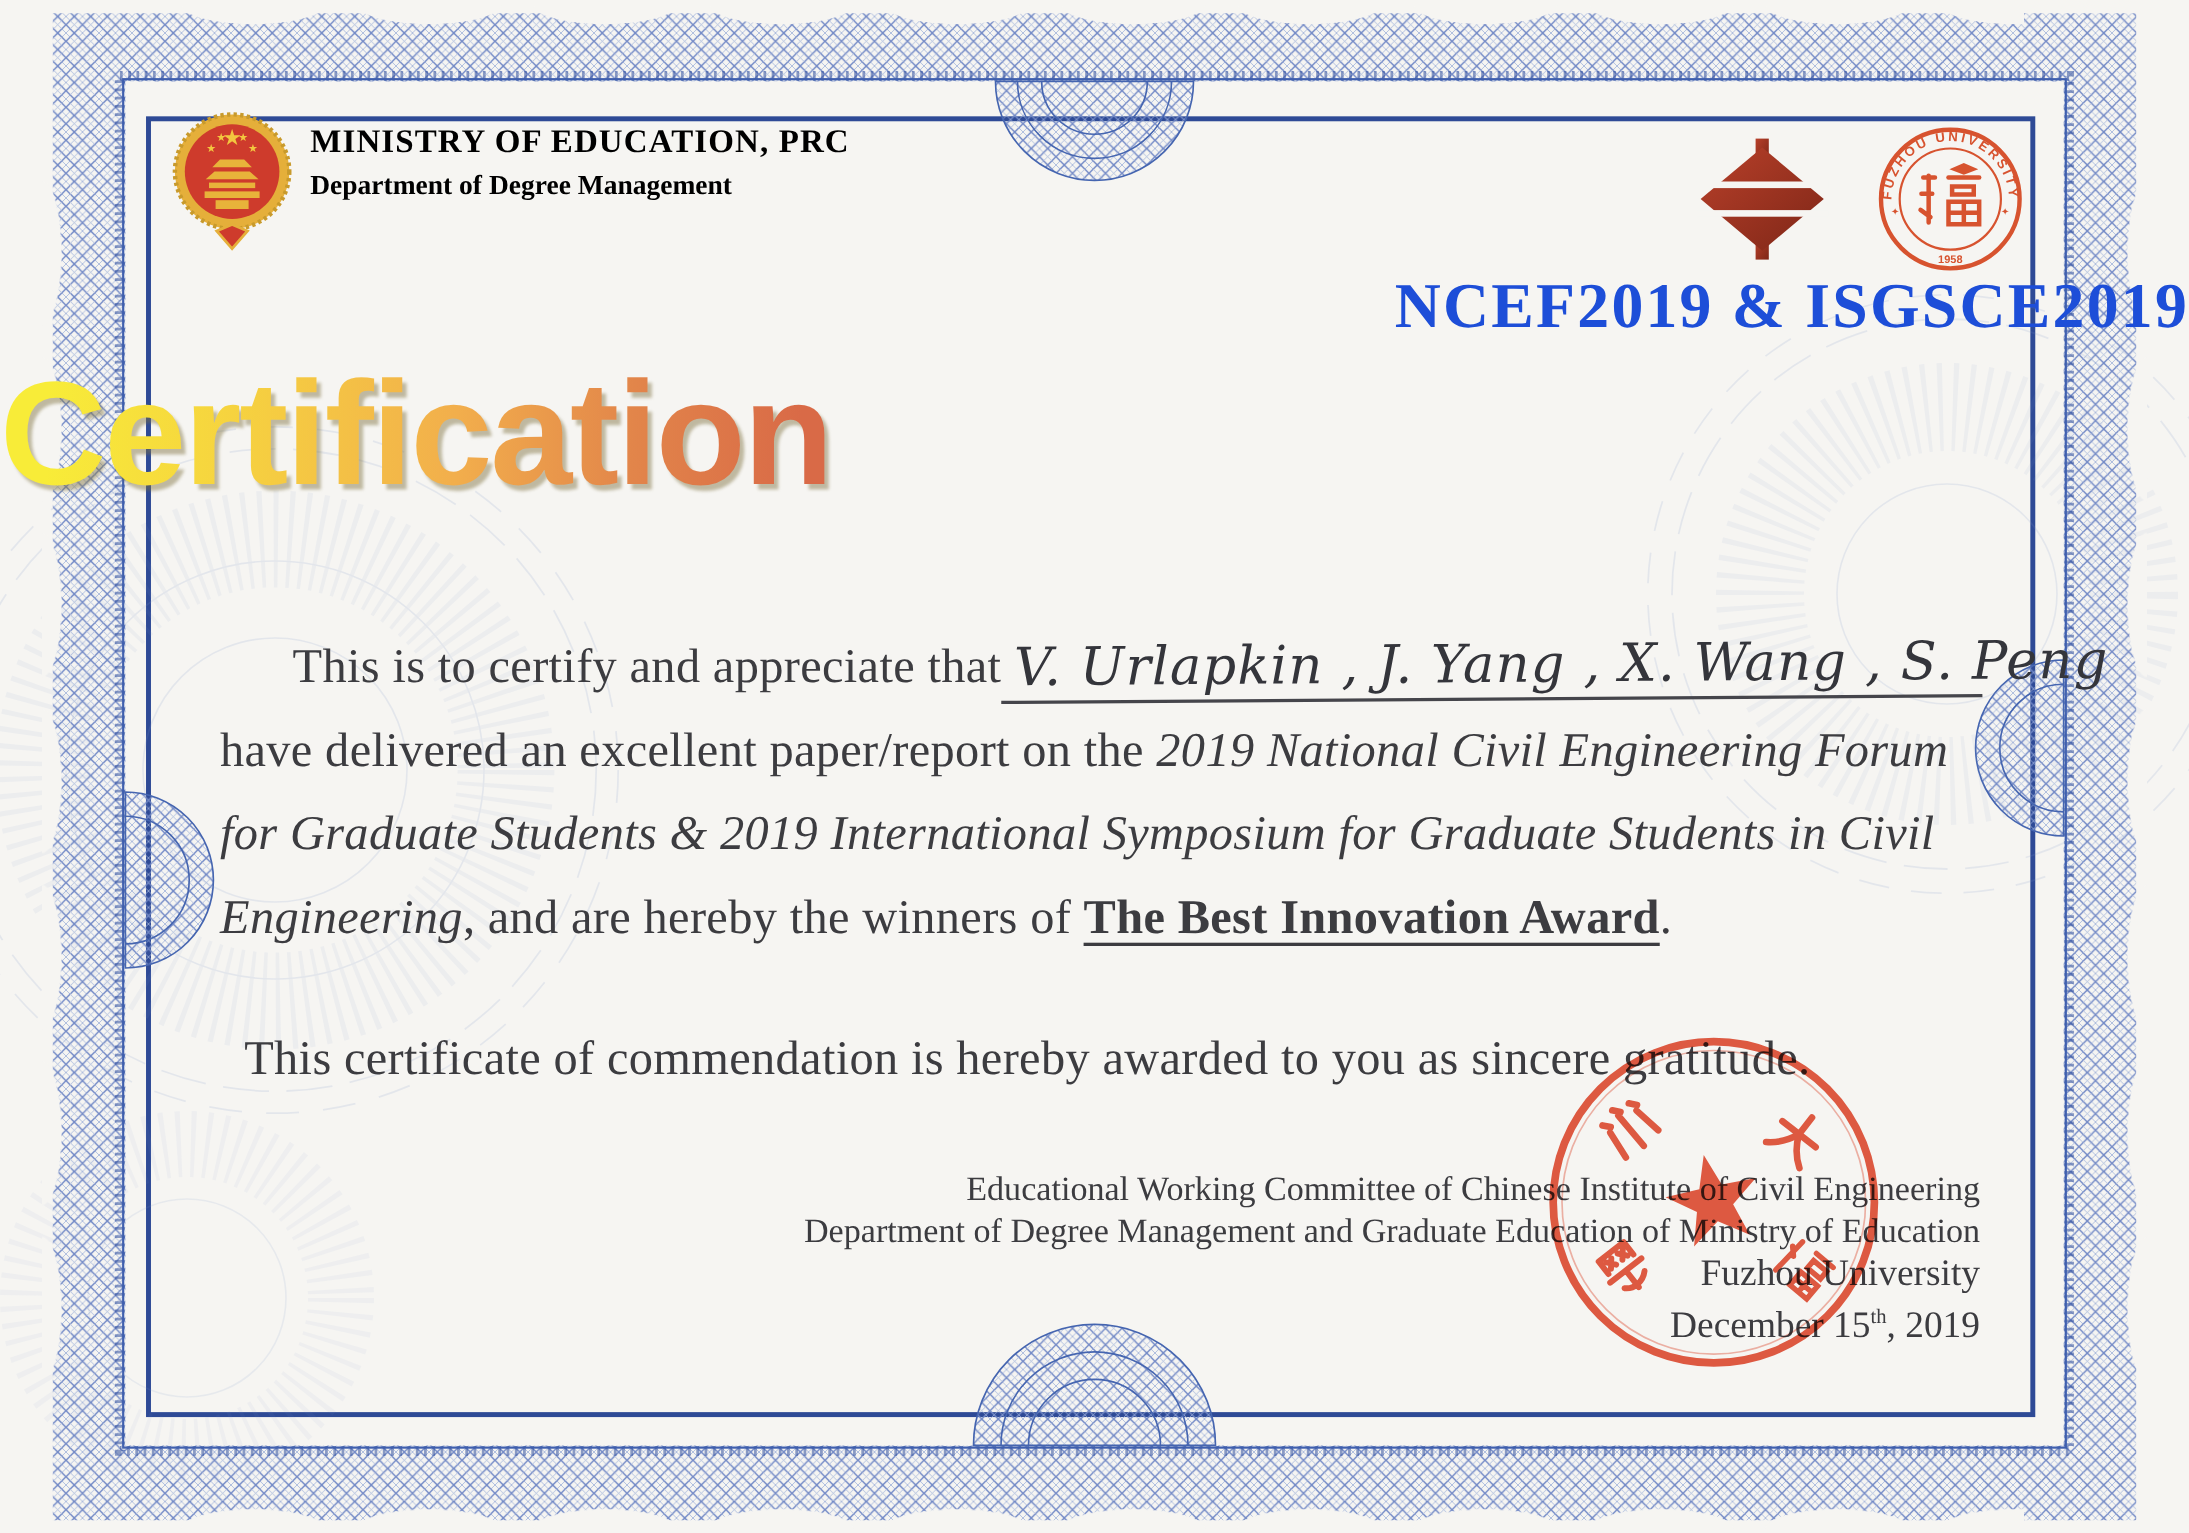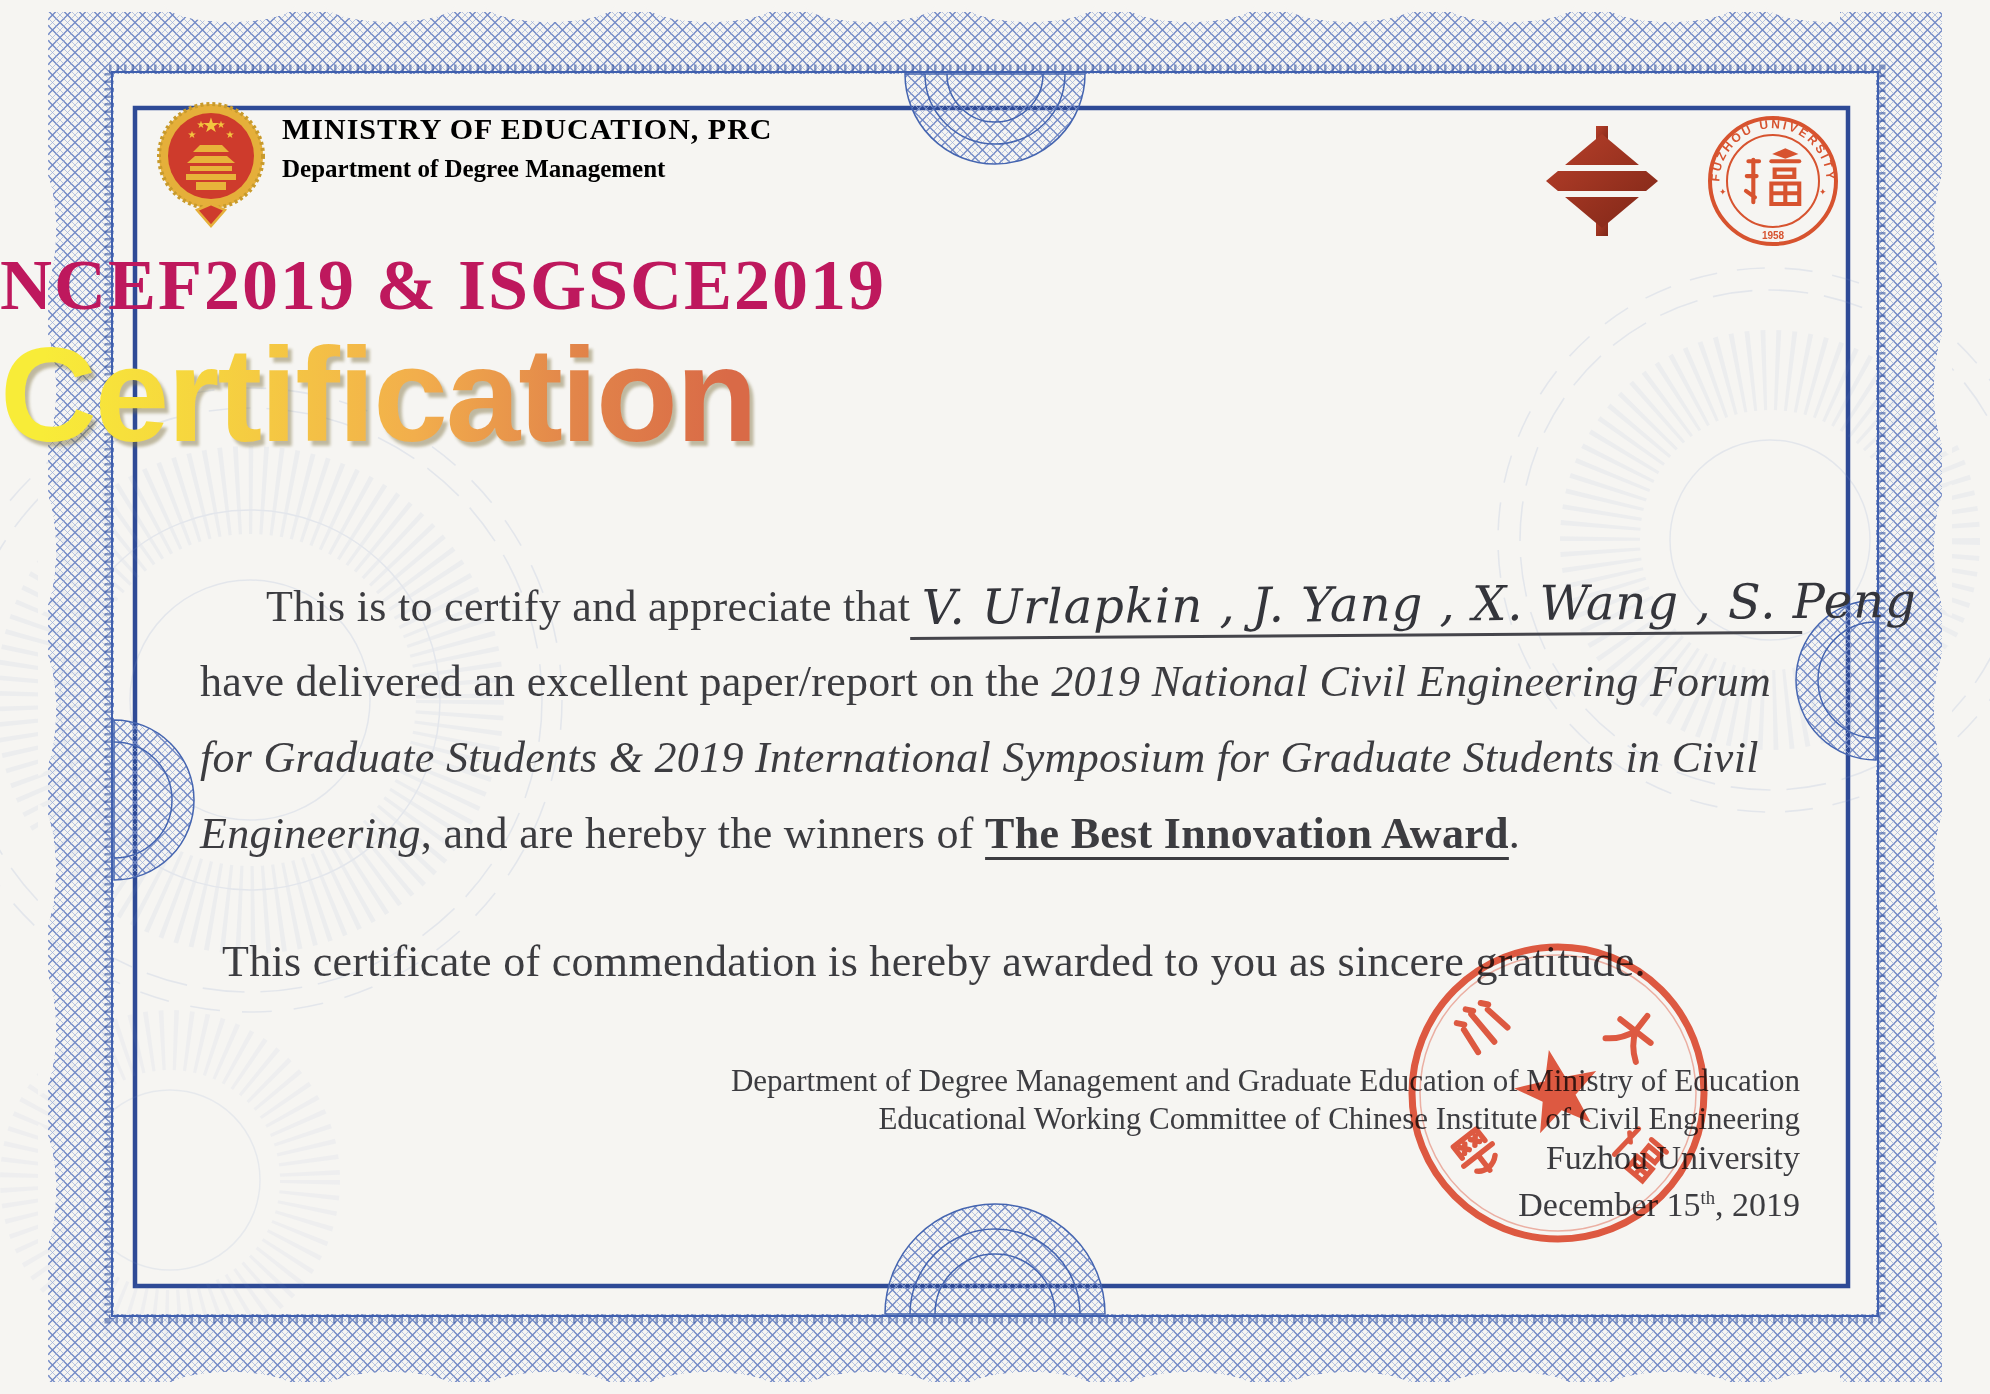--- a/index.html
+++ b/index.html
@@ -28,22 +28,22 @@
   .content{position:absolute;z-index:2;}
 
   
   .ministry-block{left:282px;top:112px;width:540px;color:#000000;
     font-family:Liberation Serif, serif;font-weight:bold;}
   .ministry-l1{font-size:30px;letter-spacing:1px;white-space:nowrap;}
   .ministry-l2{font-size:25px;margin-top:9px;white-space:nowrap;}
   .ministry-l3{font-size:25px;margin-top:4px;text-align:center;width:470px;white-space:nowrap;}
 
   
-  .conf-title{left:0;right:0;top:244px;text-align:left;
-    font-weight:bold;font-size:72px;letter-spacing:2px;color:#be185d;}
+  .conf-title{left:0;right:0;top:244px;text-align:right;
+    font-weight:bold;font-size:58px;letter-spacing:2px;color:#1d4ed8;}
   .cert-title-wrap{left:0;right:0;top:318px;}
   .cert-title{display:inline-block;
     font-family:"Liberation Sans", sans-serif;font-weight:bold;font-size:134px;letter-spacing:-2px;
     background:linear-gradient(92deg,#f8ec38 6%,#f6d33f 28%,#f2ae4c 55%,#e2854a 76%,#d96a47 96%);
     -webkit-background-clip:text;background-clip:text;color:transparent;
     filter:drop-shadow(4px 5px 1.5px rgba(125,110,60,0.45));}
 
   
   .bodyline{color:#3c3c40;font-size:44px;letter-spacing:0.3px;white-space:nowrap;}
   .line1{left:200px;right:188px;top:576px;display:flex;align-items:baseline;}
@@ -220,22 +220,22 @@
 
 <div class="content bodyline line3 italic">for Graduate Students &amp; 2019 International Symposium for Graduate Students in Civil</div>
 
 <div class="content bodyline line4">
   <span class="italic">Engineering</span><span>, and are hereby the winners of </span><span class="award">The Best Innovation Award</span><span>.</span>
 </div>
 
 <div class="content bodyline closing">This certificate of commendation is hereby awarded to you as sincere gratitude.</div>
 
 <div class="content signature">
+  <div>Educational Working Committee of Chinese Institute of Civil Engineering</div>
   <div>Department of Degree Management and Graduate Education of Ministry of Education</div>
-  <div>Educational Working Committee of Chinese Institute of Civil Engineering</div>
   <div class="sig-large">Fuzhou University</div>
   <div class="sig-large"><span>December 15</span><sup>th</sup><span>, 2019</span></div>
 </div>
 
 <div class="content stamp-box">
   <svg width="324" height="330" viewBox="-162 -165 324 330">
     <circle r="146" fill="none" stroke="#e2452a" stroke-width="7"></circle>
     <circle r="138" fill="none" stroke="#e2452a" stroke-width="1.5" opacity="0.45"></circle>
     <path fill="#e2452a" transform="rotate(-12)" d="M0 -44 L10.4 -14.3 L41.9 -13.6 L16.8 5.4 L25.9 35.6 L0 17.6 L-25.9 35.6 L-16.8 5.4 L-41.9 -13.6 L-10.4 -14.3 Z"></path>
 

